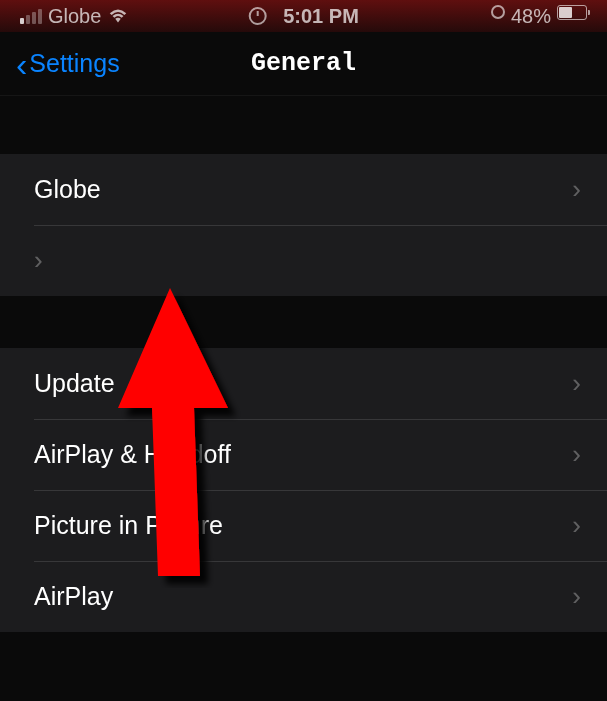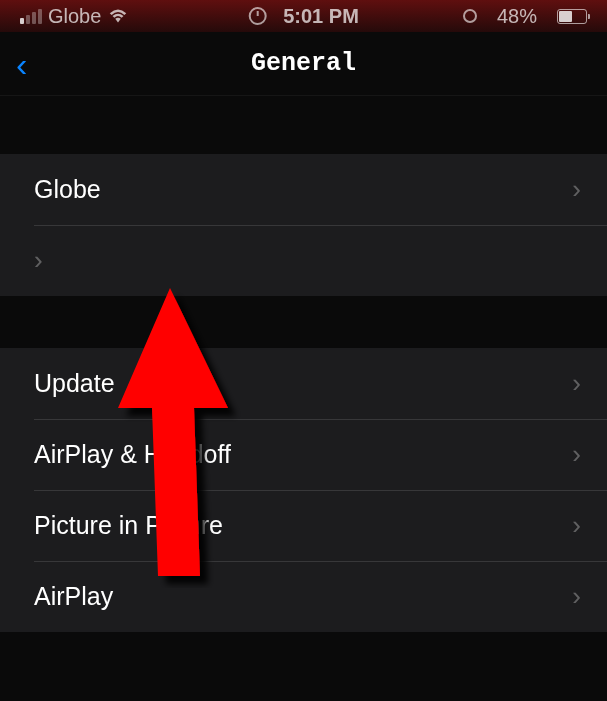--- a/index.html
+++ b/index.html
@@ -35,22 +35,22 @@
     .status-center {
       display: flex;
       align-items: center;
       gap: 17px;
       position: absolute;
       left: 50%;
       transform: translateX(-50%);
     }
     .status-right {
       display: flex;
-      align-items: center;
-      gap: 20px;
+      align-items: flex-start;
+      gap: 6px;
     }
     .signal-bars {
       display: flex;
       align-items: flex-end;
       gap: 2px;
     }
     .bar {
       width: 4px;
       background: rgba(255,255,255,0.3);
       border-radius: 1px;
@@ -211,20 +211,21 @@
     <span>48%</span>
     <div class="battery-icon">
       <div class="battery-fill"></div>
     </div>
   </div>
 </div>
 
 <div class="nav-bar">
   <div class="back-button">
     <span class="back-chevron">‹</span>
+    <span>Settings</span>
   </div>
   <div class="nav-title">General</div>
 </div>
 
 <div class="content">
 
   <div class="group">
     <div class="row">
       <span>Globe</span>
       <span class="chevron">›</span>

